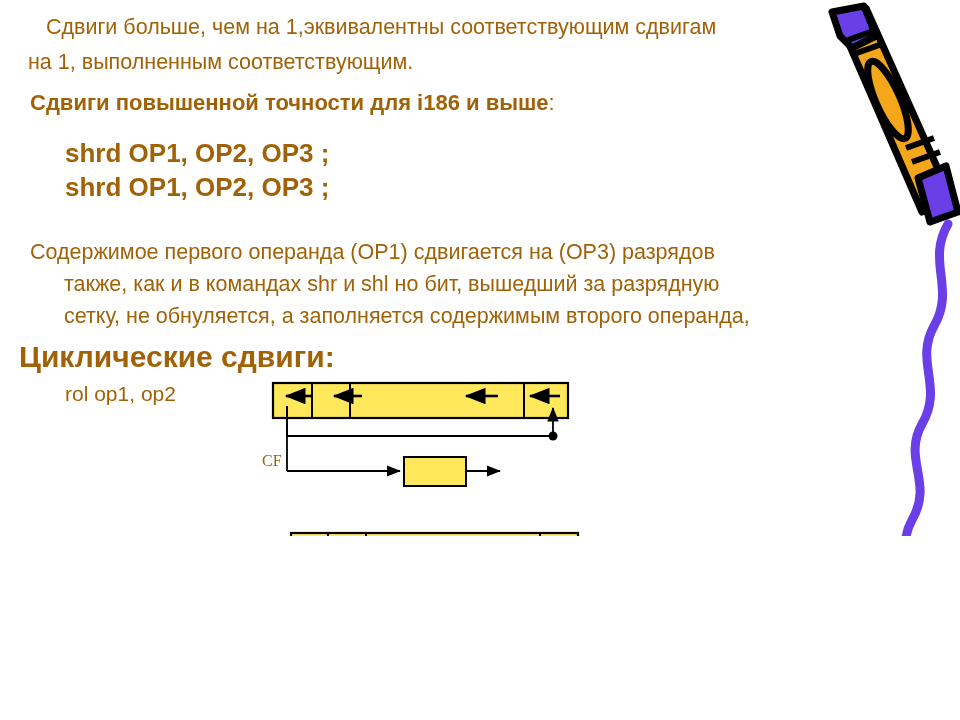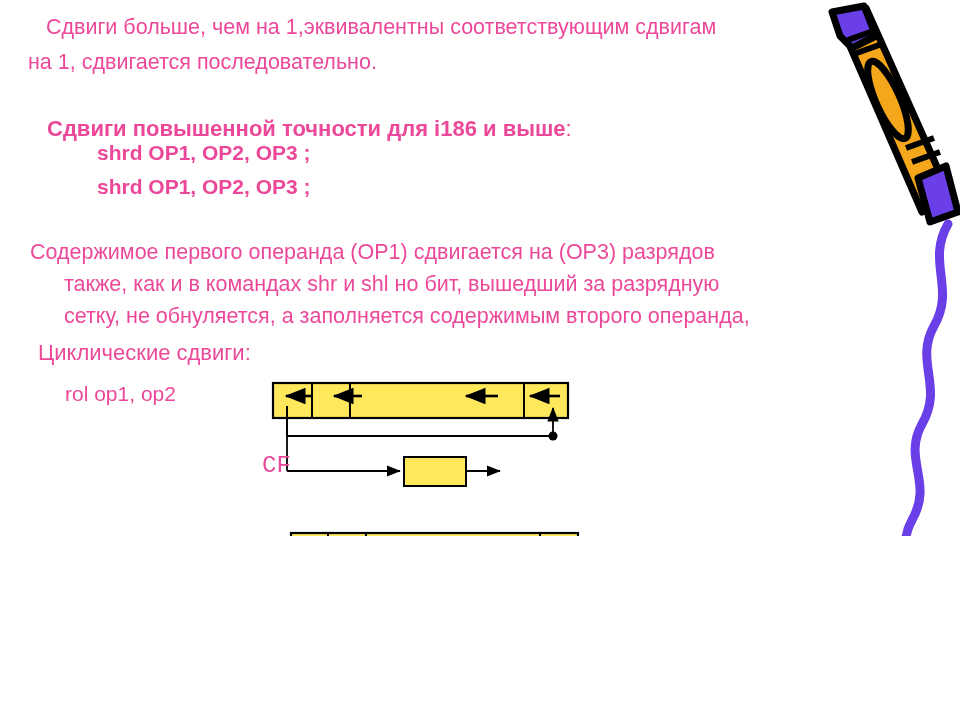--- a/index.html
+++ b/index.html
@@ -8,95 +8,93 @@
     padding: 0;
     background: #ffffff;
   }
   #slide {
     position: relative;
     width: 960px;
     height: 536px;
     background: #ffffff;
     overflow: hidden;
     font-family: "Liberation Sans", sans-serif;
-    color: #ec4899;
+    color: #a16207;
   }
 
   
   .intro {
     position: absolute;
     left: 28px;
     top: 10px;
     width: 850px;
     font-size: 21.5px;
     line-height: 35px;
     letter-spacing: 0px;
   }
   .intro .l1 { text-indent: 18px; display: block; }
   .intro .l2 { display: block; }
 
   .head-prec {
     position: absolute;
     left: 30px;
-    top: 114px;
+    top: 88px;
     font-size: 22px;
     font-weight: bold;
     line-height: 30px;
     white-space: nowrap;
-    margin-left: 17px;
   }
   .head-prec .tail { font-weight: normal; }
 
   .code-line {
     position: absolute;
     left: 65px;
-    font-size: 21px;
+    font-size: 26px;
     font-weight: bold;
     line-height: 30px;
     white-space: nowrap;
-    margin-left: 32px;
   }
   .code-shrd { top: 138px; }
   .code-shld { top: 172px; }
 
   .para {
     position: absolute;
     left: 30px;
     top: 208px;
     width: 880px;
     font-size: 21.5px;
     line-height: 32px;
   }
   .para .p1 { display: block; text-indent: 0; margin-top: 28px; }
   .para .pn { display: block; padding-left: 34px; }
 
   .head-cyc {
     position: absolute;
-    left: 38px;
+    left: 19px;
     top: 340px;
-    font-size: 22px;
-    font-weight: normal;
+    font-size: 30px;
+    font-weight: bold;
     white-space: nowrap;
   }
 
   .op-label {
     position: absolute;
     left: 65px;
     font-size: 21px;
     font-weight: normal;
     white-space: nowrap;
   }
   .op-rol { top: 382px; }
   .op-ror { top: 496px; }
 
   .cf-label {
     position: absolute;
-    font-size: 24px;
+    font-size: 16px;
     font-weight: normal;
-    font-family: Liberation Mono, monospace;
+    font-family: Liberation Serif, serif;
     white-space: nowrap;
   }
   .cf1 { left: 262px; top: 452px; }
   .cf2 { left: 262px; top: 604px; }
 
   
   svg.layer {
     position: absolute;
     left: 0;
     top: 0;
@@ -157,21 +155,21 @@
         <path d="M72 580 L106 566 L144 674 L110 688 Z" fill="#F5A71B" stroke="#000000" stroke-width="7" stroke-linejoin="round"></path>
         <path d="M70 578 L104 564 L112 588 L78 602 Z" fill="#0B9B1E" stroke="#000000" stroke-width="7" stroke-linejoin="round"></path>
         <path d="M108 664 L142 650 L152 692 L118 704 Z" fill="#E01B15" stroke="#000000" stroke-width="7" stroke-linejoin="round"></path>
         <ellipse cx="108" cy="626" rx="10" ry="28" transform="rotate(-18 108 626)" fill="none" stroke="#000000" stroke-width="7"></ellipse>
       </g>
     </g>
   </svg>
 
   <div class="intro txt">
     <span class="l1">Сдвиги больше, чем на 1,эквивалентны соответствующим сдвигам</span>
-    <span class="l2">на 1, сдвигается последовательно.</span>
+    <span class="l2">на 1, выполненным соответствующим.</span>
   </div>
 
   <div class="head-prec txt">
     <span>Сдвиги повышенной точности для i186 и выше</span><span class="tail">:</span>
   </div>
 
   <div class="code-line code-shrd txt">shrd OP1, OP2, OP3  ;</div>
   <div class="code-line code-shld txt">shrd OP1, OP2, OP3 ;</div>
 
   <div class="para txt">

